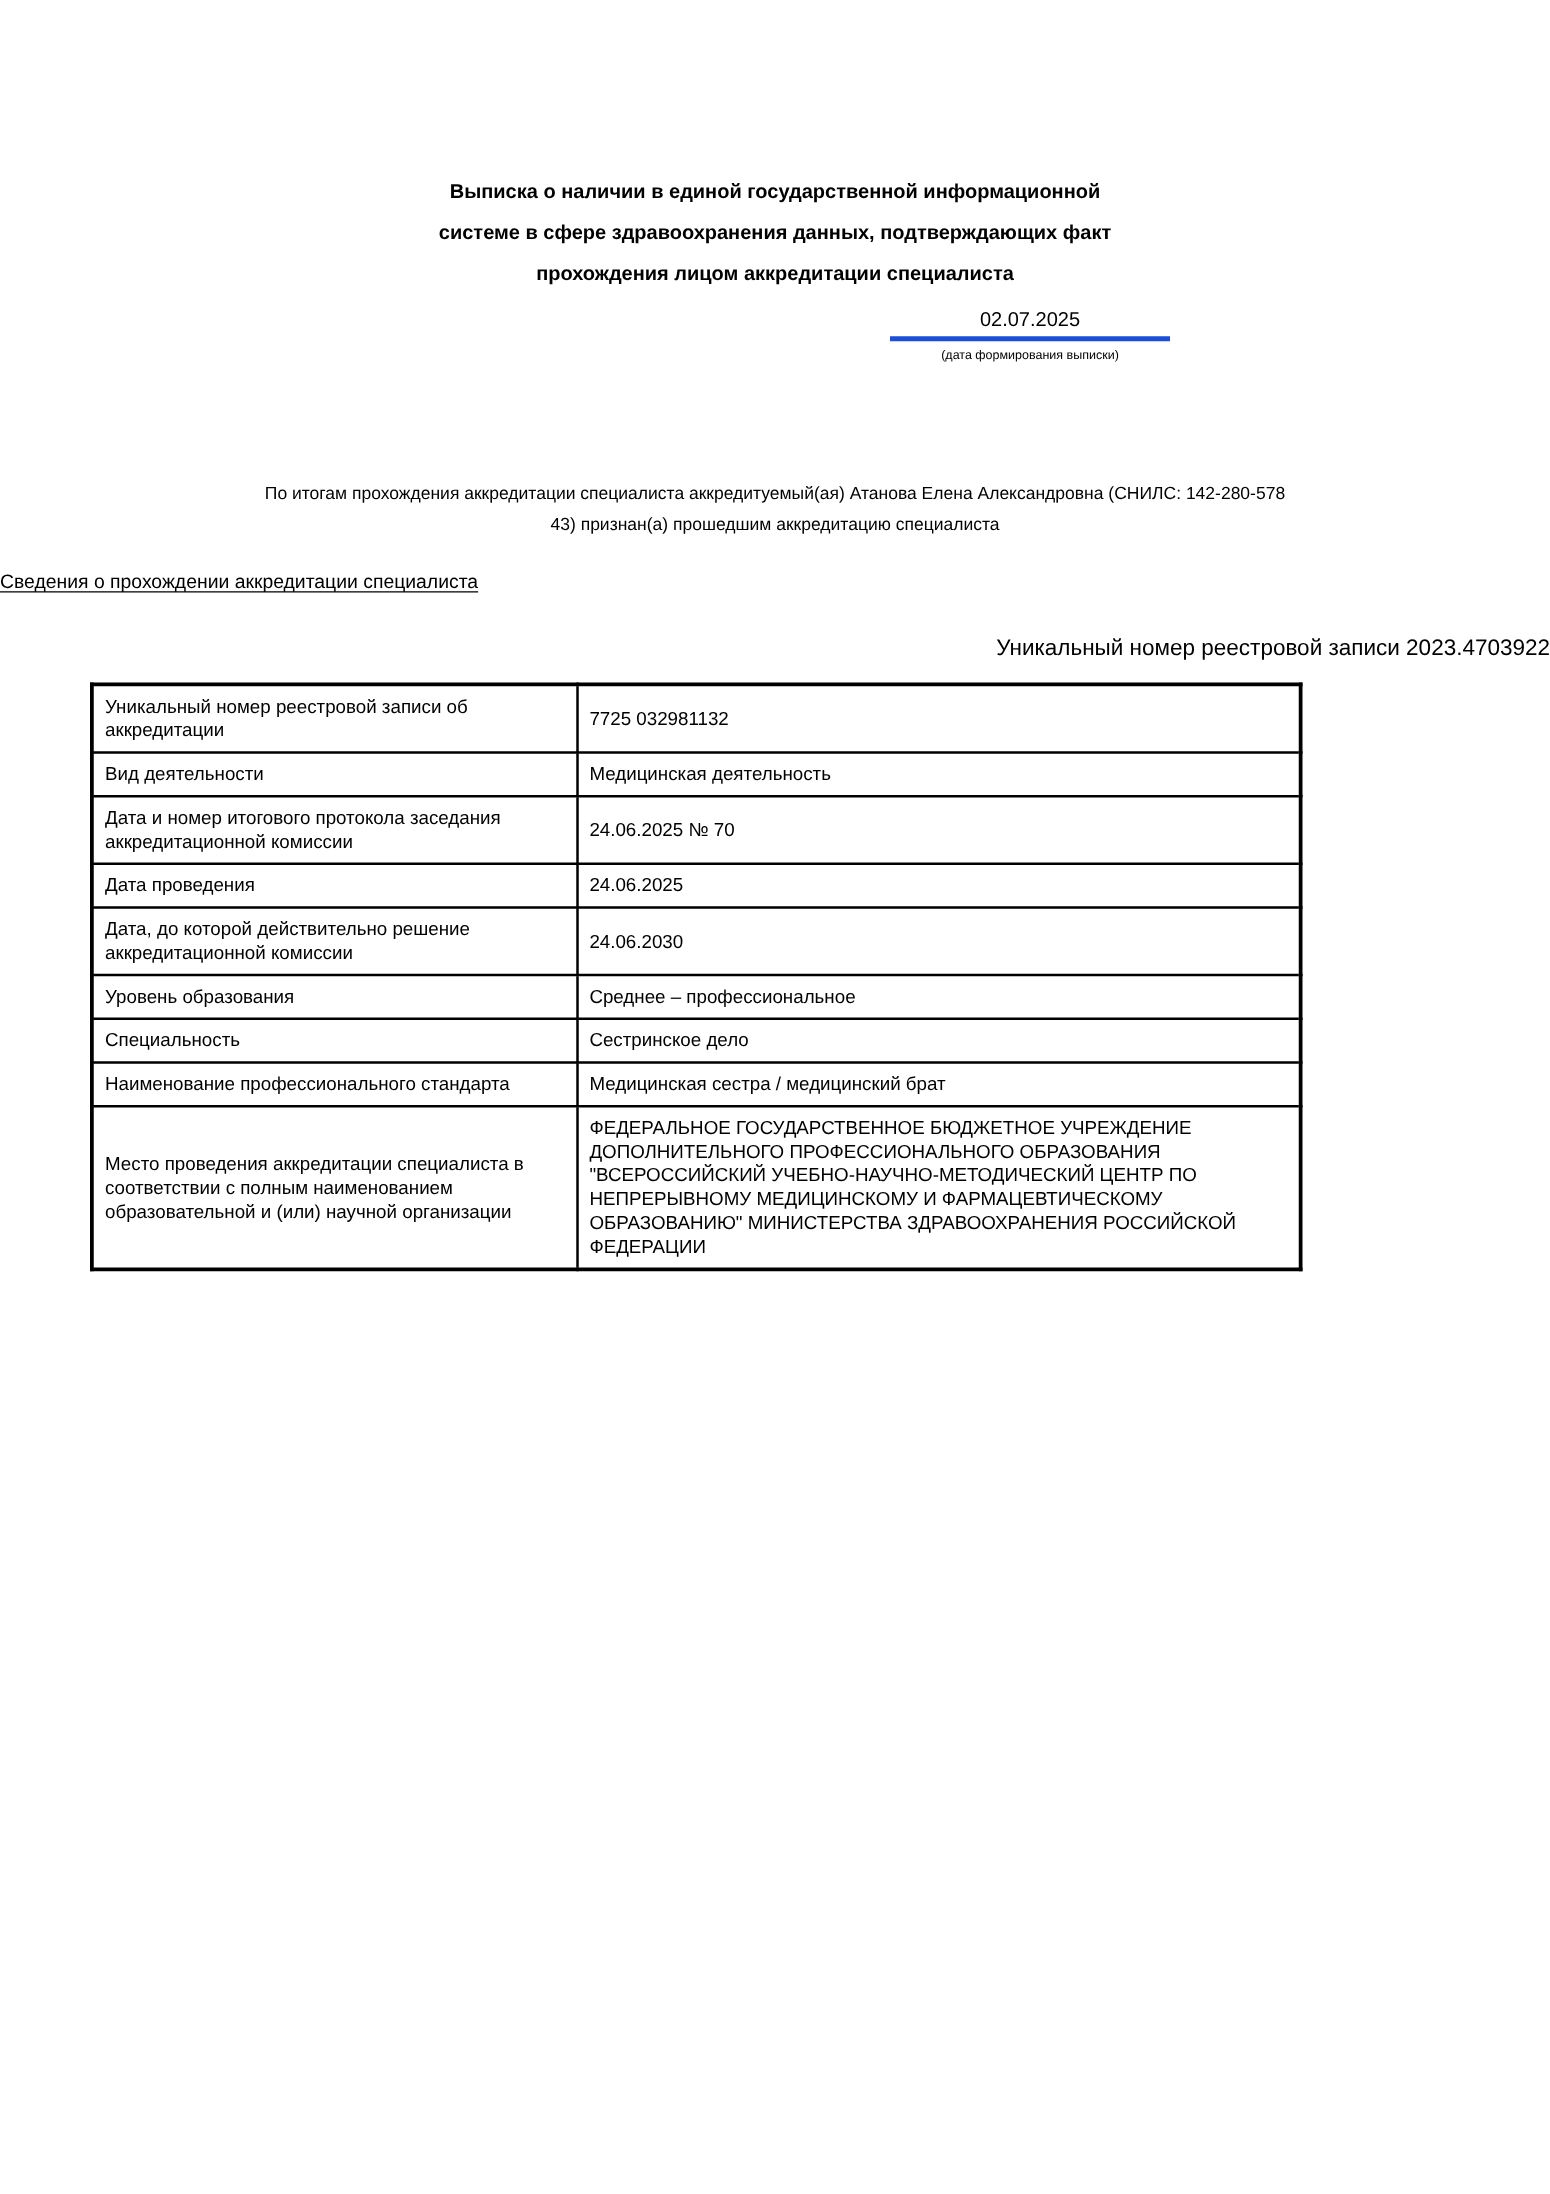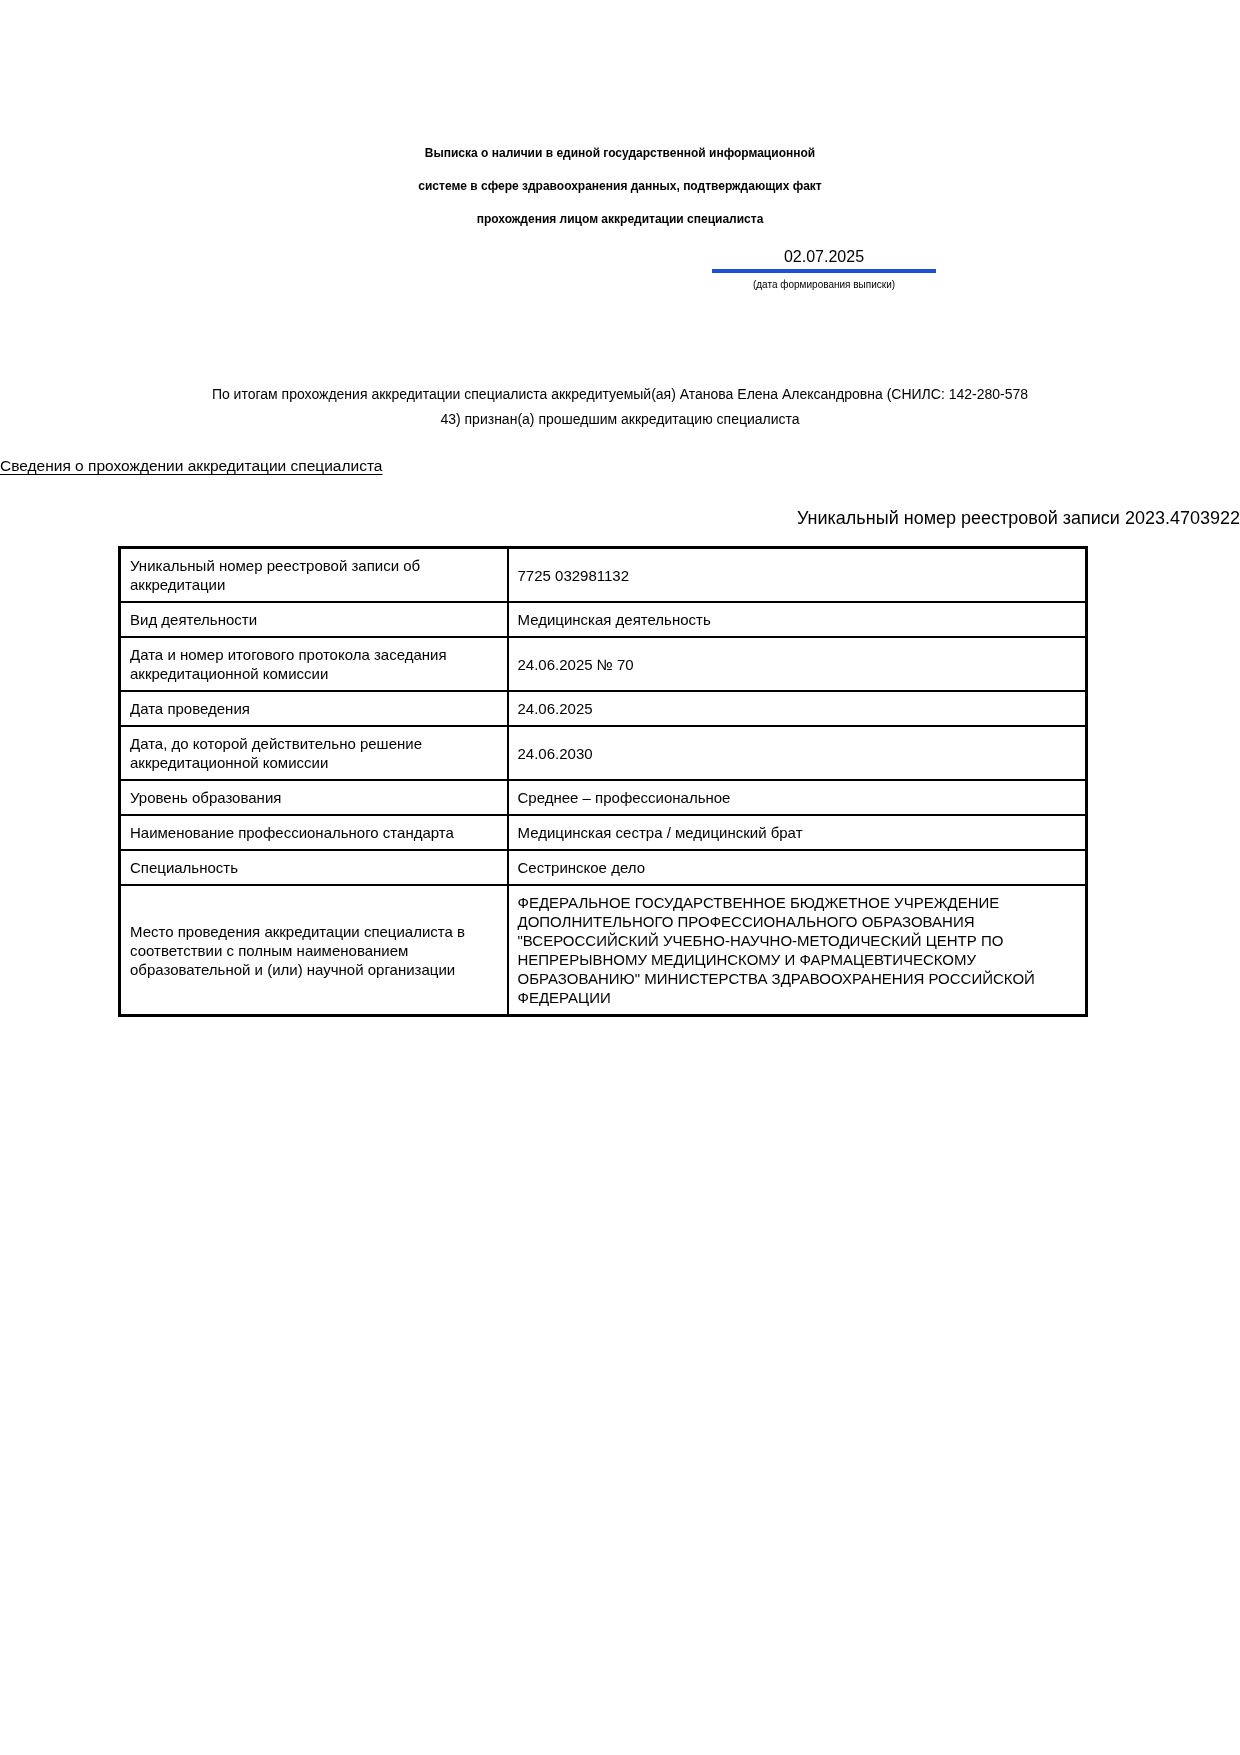--- a/index.html
+++ b/index.html
@@ -12,21 +12,21 @@
   .page {
     position: relative;
     width: 1240px;
     height: 1755px;
     background: #ffffff;
     padding-top: 137px;
     overflow: hidden;
   }
   .title {
     text-align: center;
-    font-size: 12px;
+    font-size: 16px;
     font-weight: bold;
     line-height: 33px;
   }
   .date-block {
     width: 224px;
     margin-left: 712px;
     margin-top: 10px;
     text-align: center;
   }
   .date-value {
@@ -57,21 +57,21 @@
   }
   .record-heading {
     margin-top: 31px;
     text-align: right;
     font-size: 18px;
     font-weight: normal;
     line-height: 22px;
   }
   table.acc-table {
     margin-top: 17px;
-    margin-left: 118px;
+    margin-left: 72px;
     width: 970px;
     border-collapse: collapse;
     table-layout: fixed;
     border: 3px solid #000000;
   }
   table.acc-table td {
     border: 2px solid #000000;
     font-size: 15px;
     line-height: 19px;
     vertical-align: middle;
@@ -126,26 +126,26 @@
       </tr>
       <tr>
         <td class="label-cell">Дата, до которой действительно решение аккредитационной комиссии</td>
         <td class="value-cell">24.06.2030</td>
       </tr>
       <tr>
         <td class="label-cell">Уровень образования</td>
         <td class="value-cell">Среднее – профессиональное</td>
       </tr>
       <tr>
+        <td class="label-cell">Специальность</td>
+        <td class="value-cell">Сестринское дело</td>
+      </tr>
+      <tr>
         <td class="label-cell">Наименование профессионального стандарта</td>
         <td class="value-cell">Медицинская сестра / медицинский брат</td>
-      </tr>
-      <tr>
-        <td class="label-cell">Специальность</td>
-        <td class="value-cell">Сестринское дело</td>
       </tr>
       <tr>
         <td class="label-cell">Место проведения аккредитации специалиста в соответствии с полным наименованием образовательной и (или) научной организации</td>
         <td class="value-cell">ФЕДЕРАЛЬНОЕ ГОСУДАРСТВЕННОЕ БЮДЖЕТНОЕ УЧРЕЖДЕНИЕ ДОПОЛНИТЕЛЬНОГО ПРОФЕССИОНАЛЬНОГО ОБРАЗОВАНИЯ "ВСЕРОССИЙСКИЙ УЧЕБНО-НАУЧНО-МЕТОДИЧЕСКИЙ ЦЕНТР ПО НЕПРЕРЫВНОМУ МЕДИЦИНСКОМУ И ФАРМАЦЕВТИЧЕСКОМУ ОБРАЗОВАНИЮ" МИНИСТЕРСТВА ЗДРАВООХРАНЕНИЯ РОССИЙСКОЙ ФЕДЕРАЦИИ</td>
       </tr>
     </tbody>
   </table>
 
 </div>
 

